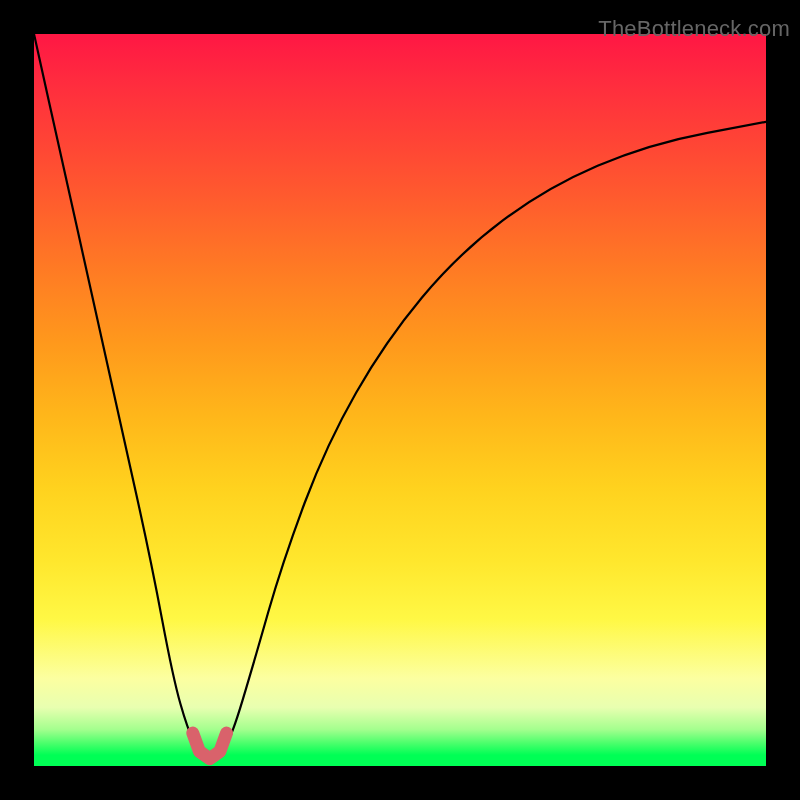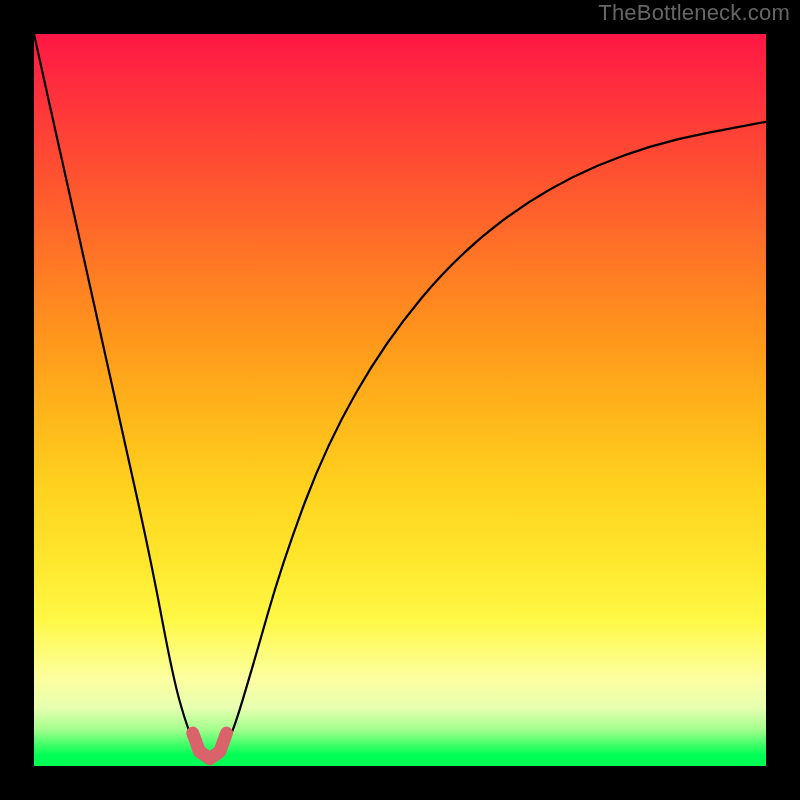--- a/index.html
+++ b/index.html
@@ -14,21 +14,21 @@
   .frame {
     position: absolute;
     top: 0;
     left: 0;
     width: 800px;
     height: 800px;
     background: #000;
   }
   .watermark {
     position: absolute;
-    top: 0;
+    top: 16px;
     right: 10px;
     color: #666;
     font-size: 22px;
     font-weight: 500;
     letter-spacing: 0.2px;
     z-index: 10;
   }
   .plot {
     position: absolute;
     left: 34px;

